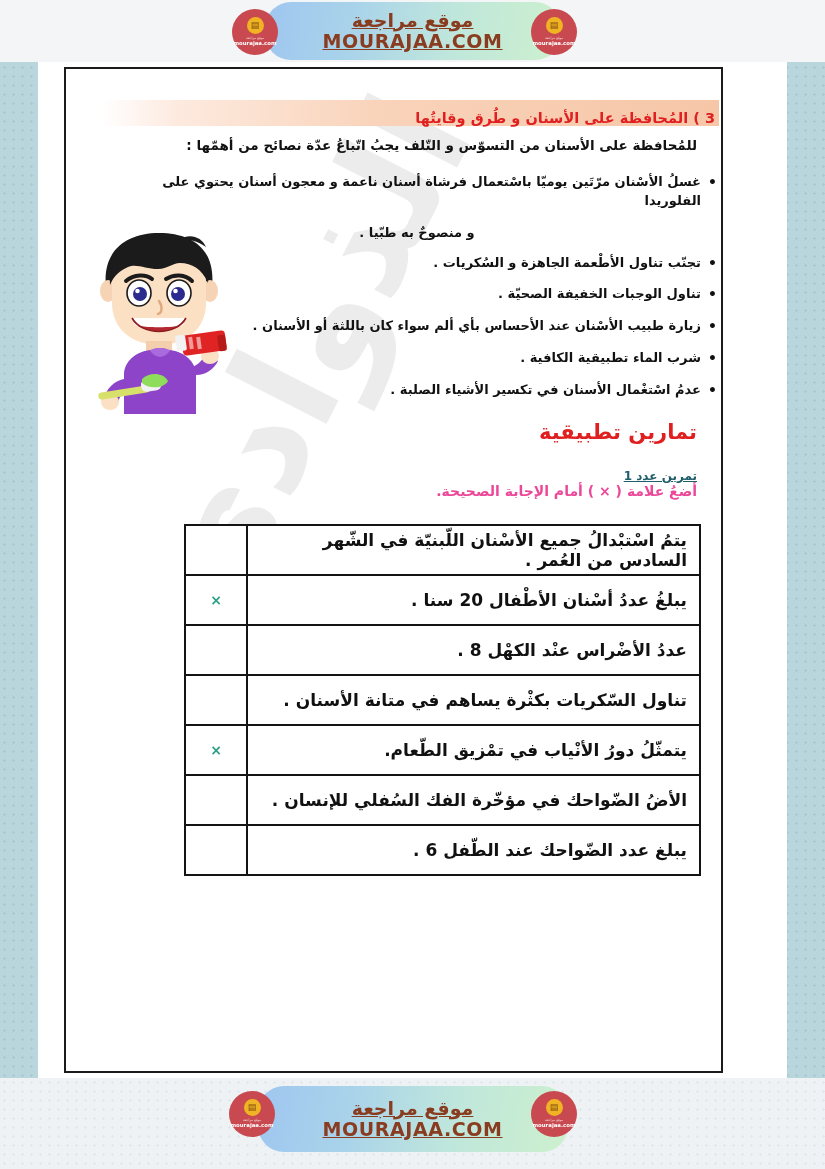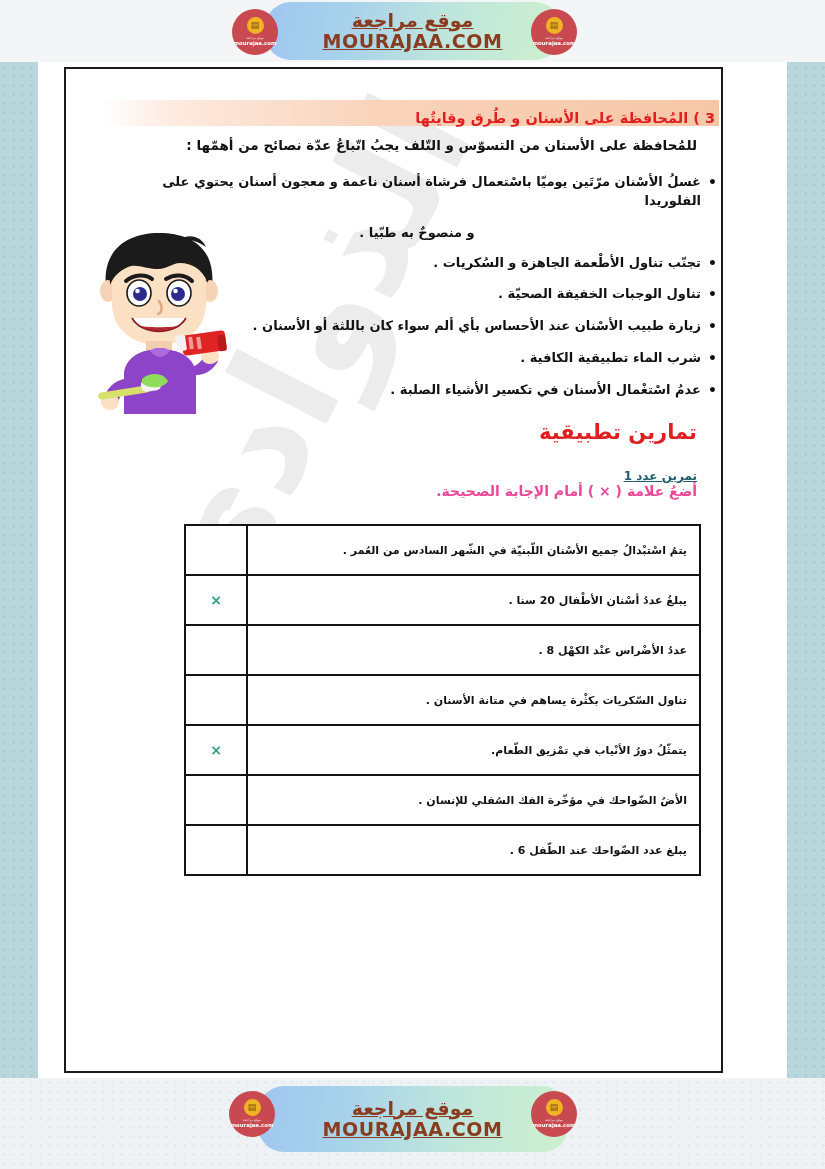--- a/index.html
+++ b/index.html
@@ -251,21 +251,21 @@
     table-layout: fixed;
   }
   table.quiz td {
     border: 2px solid #141414;
     height: 46px;
     vertical-align: middle;
   }
   td.stmt {
     text-align: right;
     padding: 0 12px;
-    font-size: 11px;
+    font-size: 17px;
     font-weight: bold;
     color: #111;
     width: 427px;
   }
   td.mark {
     width: 58px;
     text-align: center;
     font-size: 14px;
     font-weight: bold;
     color: #2e9f86;

